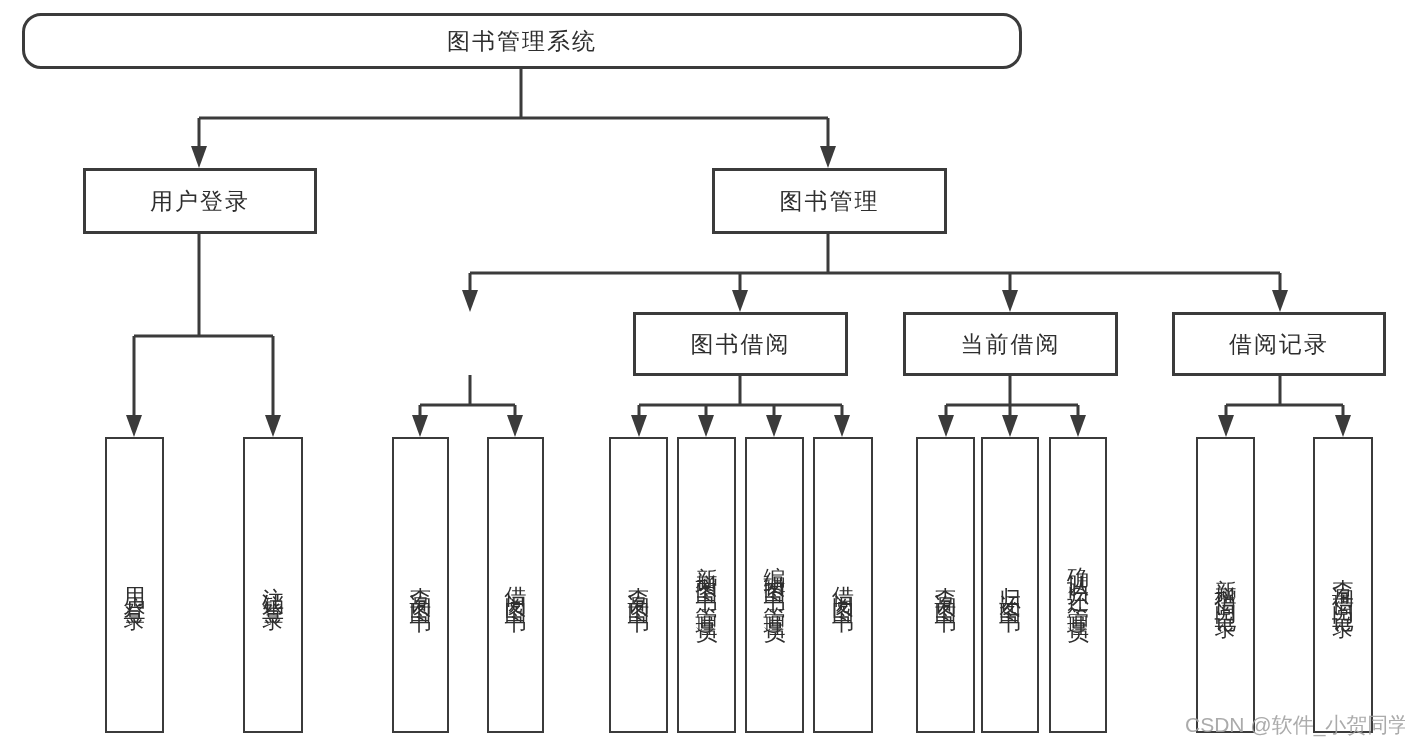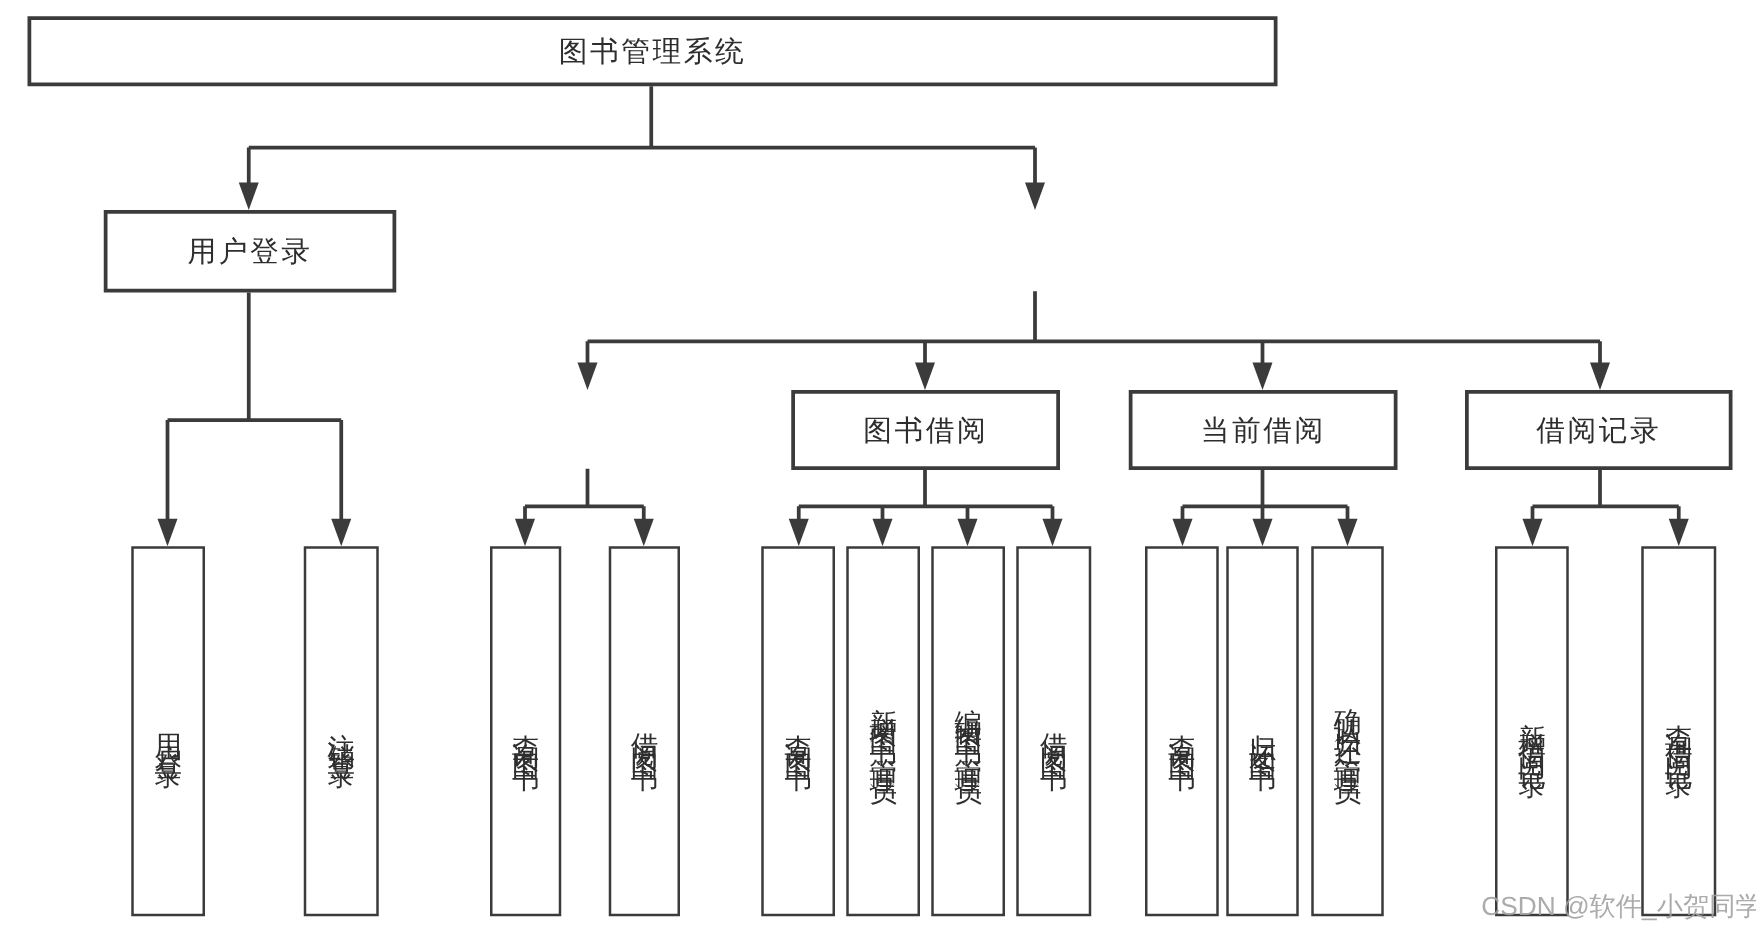--- a/index.html
+++ b/index.html
@@ -90,23 +90,24 @@
       <polygon points="766,415 782,415 774,437"></polygon>
       <polygon points="834,415 850,415 842,437"></polygon>
       <polygon points="938,415 954,415 946,437"></polygon>
       <polygon points="1002,415 1018,415 1010,437"></polygon>
       <polygon points="1070,415 1086,415 1078,437"></polygon>
       <polygon points="1218,415 1234,415 1226,437"></polygon>
       <polygon points="1335,415 1351,415 1343,437"></polygon>
     </g>
   </svg>
 
-  <div class="box hnode" style="left:22px; top:13px; width:1000px; height:56px;">图书管理系统</div>
+  <div class="box hnode" style="left:22px; top:13px; width:1000px; height:56px;border-radius:19px;">图书管理系统</div>
 
   <div class="box hnode" style="left:83px; top:168px; width:234px; height:66px;">用户登录</div>
+  <div class="box hnode" style="left:712px; top:168px; width:235px; height:66px;">图书管理</div>
 
   <div class="box hnode" style="left:633px; top:312px; width:215px; height:64px;">图书借阅</div>
   <div class="box hnode" style="left:903px; top:312px; width:215px; height:64px;">当前借阅</div>
   <div class="box hnode" style="left:1172px; top:312px; width:214px; height:64px;">借阅记录</div>
 
   <div class="box leaf" style="left:105px; top:437px; width:59px; height:296px;">用户登录</div>
   <div class="box leaf" style="left:243px; top:437px; width:60px; height:296px;">注销登录</div>
 
   <div class="box leaf" style="left:392px; top:437px; width:57px; height:296px;">查询图书</div>
   <div class="box leaf" style="left:487px; top:437px; width:57px; height:296px;">借阅图书</div>

